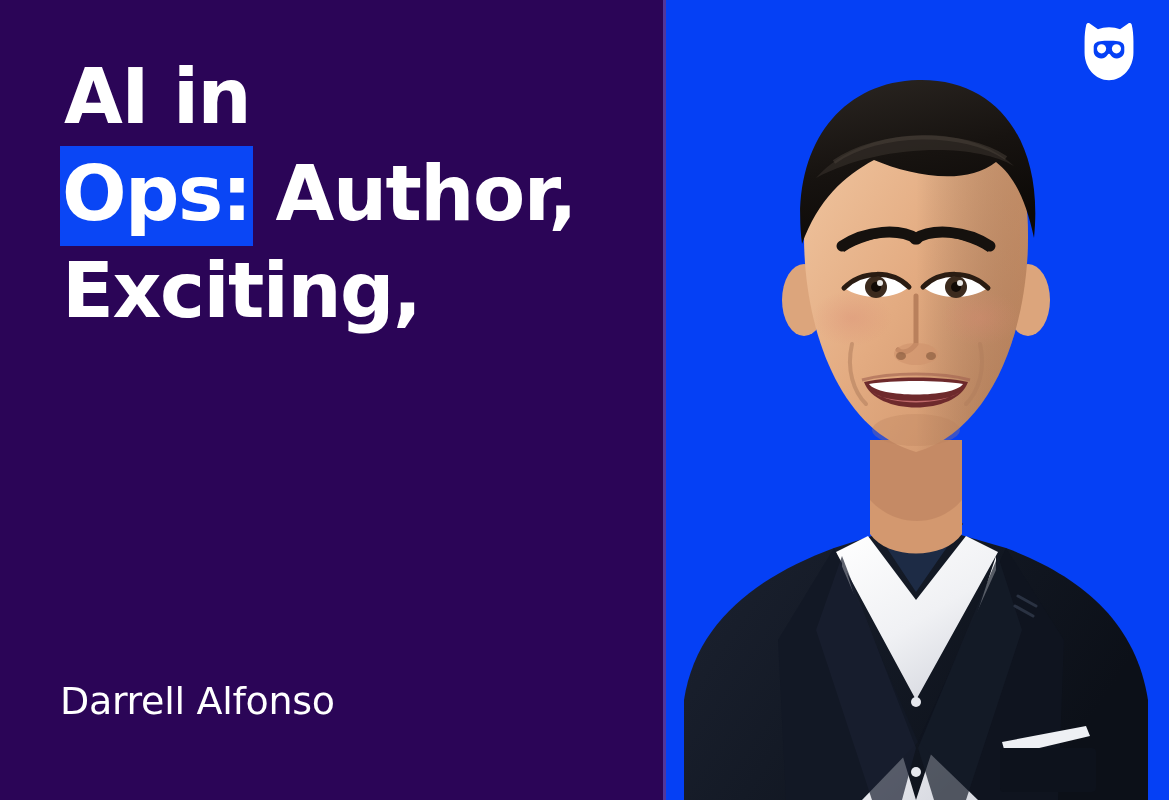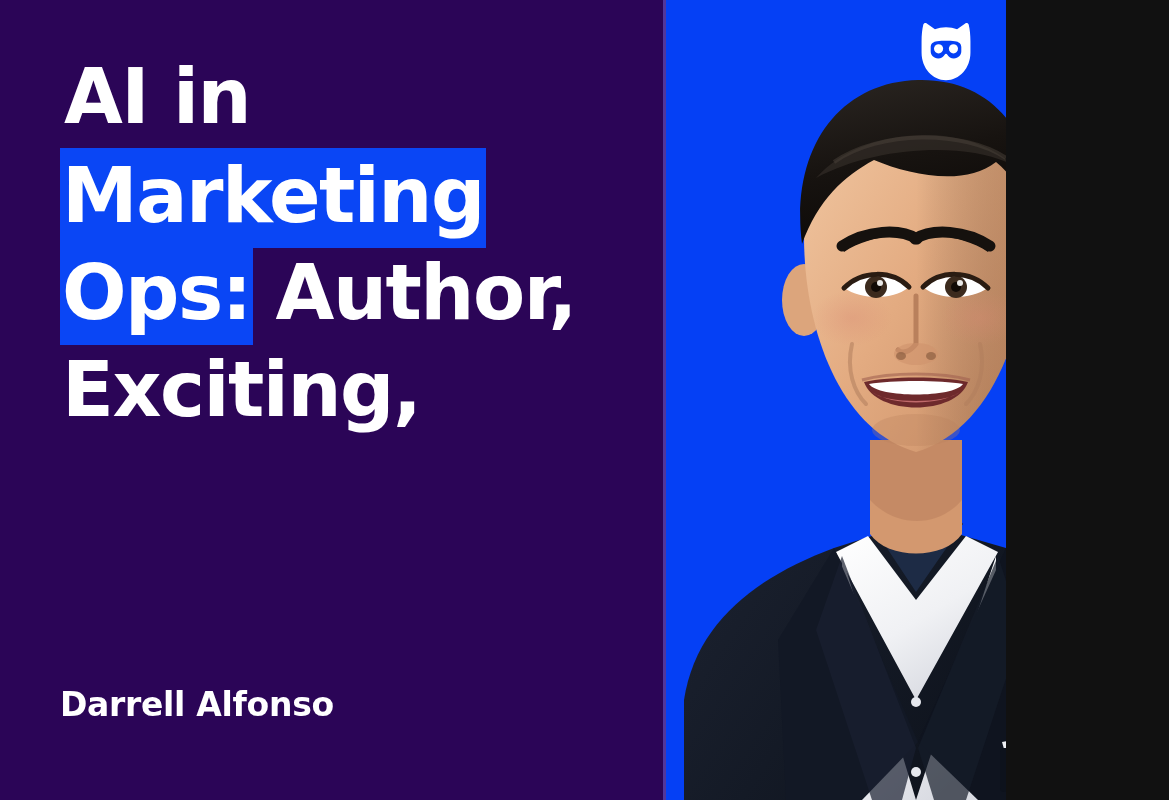--- a/index.html
+++ b/index.html
@@ -5,21 +5,21 @@
 <style>
   html, body {
     margin: 0;
     padding: 0;
     background: #111;
   }
   * { box-sizing: border-box; }
 
   .slide {
     position: relative;
-    width: 1006px;
+    width: 1169px;
     height: 800px;
     overflow: hidden;
     background: #2b0557;
     font-family: "DejaVu Sans", "Liberation Sans", sans-serif;
     -webkit-font-smoothing: antialiased;
   }
 
   
   .left-panel {
     position: absolute;
@@ -81,22 +81,22 @@
   .line-ess     { }
 
   
   .speaker {
     position: absolute;
     left: 60px;
     bottom: 72px;
     z-index: 4;
   }
   .speaker-name {
-    font-size: 33px;
-    font-weight: 700;
+    font-size: 38px;
+    font-weight: 400;
     letter-spacing: -0.3px;
     color: #ffffff;
     line-height: 1.15;
     margin: 0 0 4px 0;
     white-space: nowrap;
   }
   .speaker-role {
     font-size: 26px;
     font-weight: 400;
     color: #f2eef9;
@@ -247,21 +247,20 @@
       </svg>
     </div>
   </div>
 
   <div class="left-panel"></div>
   <div class="panel-divider"></div>
 
   <div class="headline">
     <span class="h-line line-ai">AI in</span>
 
-    <span class="h-line line-mktg"><span class="mark">Marketing</span></span>
 
     <span class="h-line line-ops"><span class="mark">Ops:</span><span> Author,</span></span>
 
     <span class="h-line line-exc">Exciting,</span>
 
   </div>
 
   <div class="speaker">
     <p class="speaker-name">Darrell Alfonso</p>
   </div>

